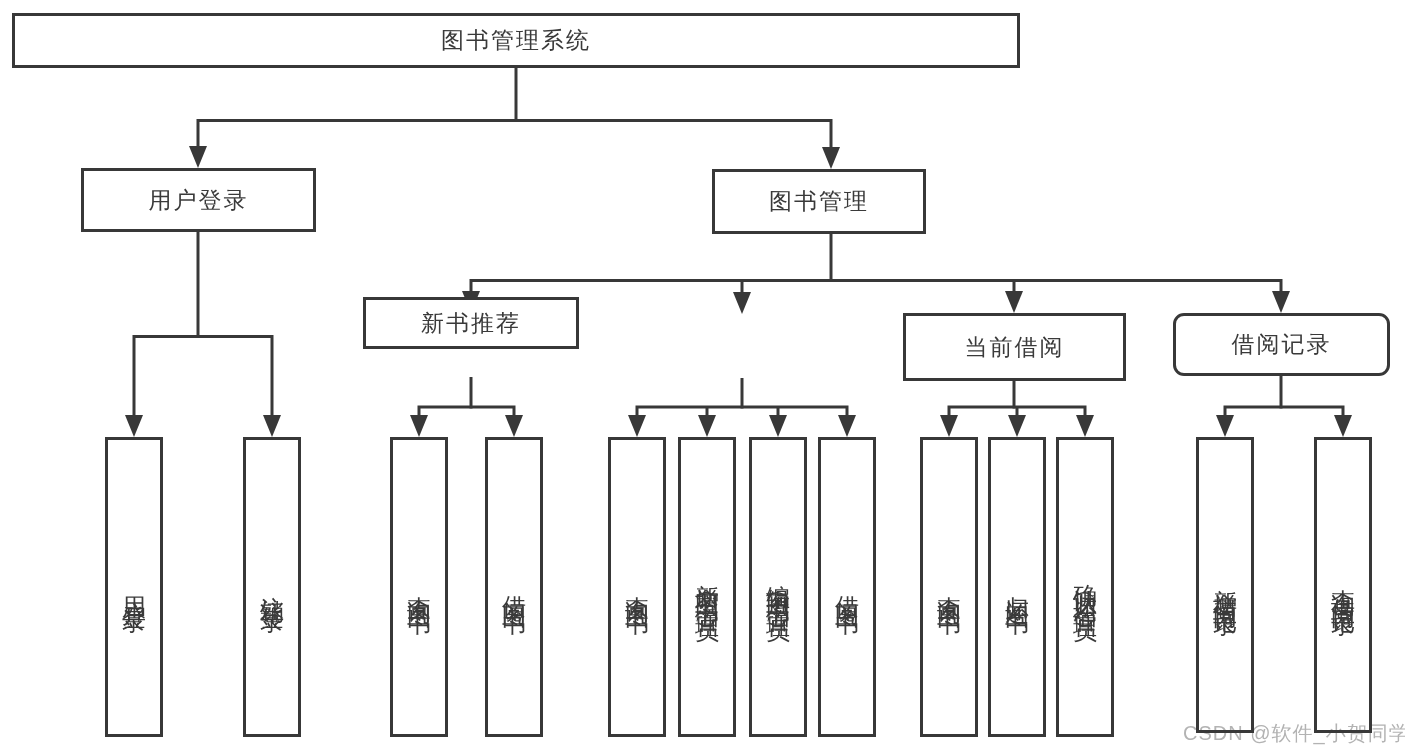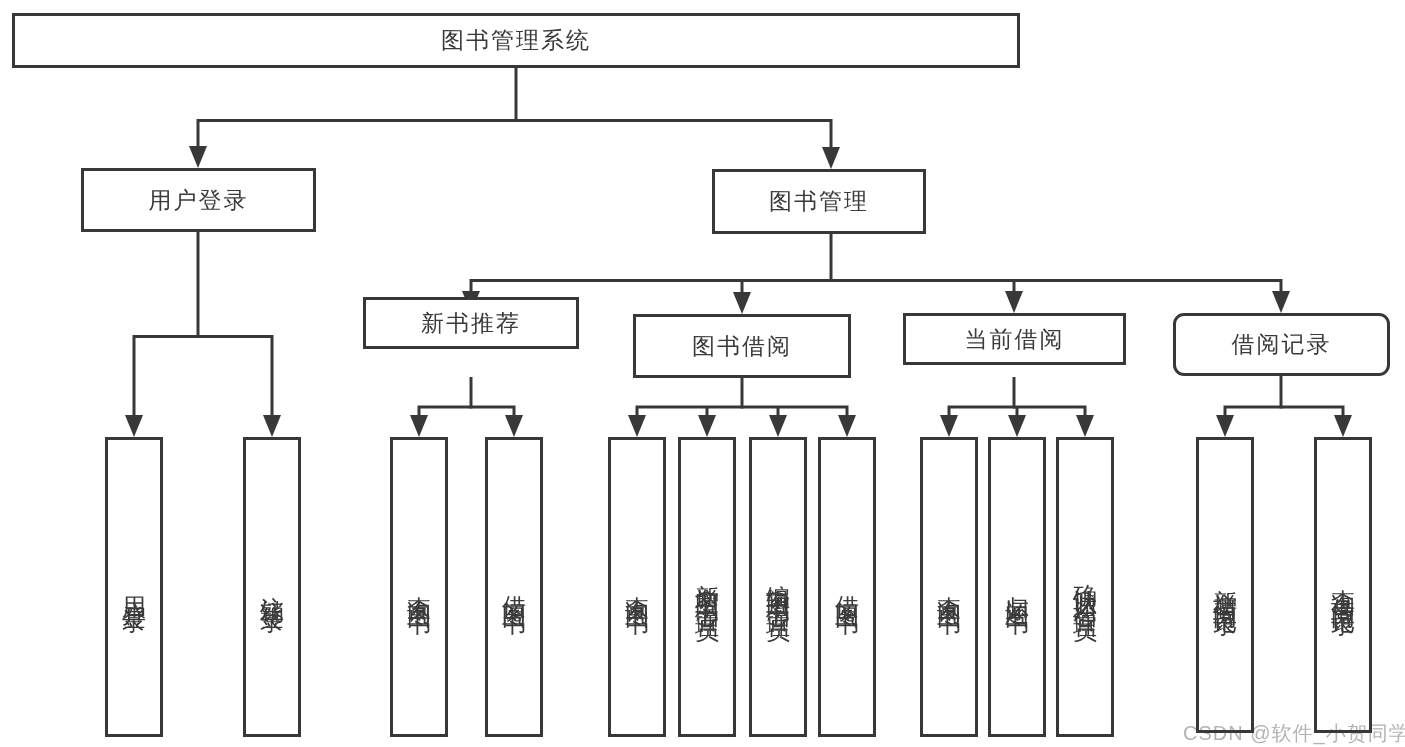--- a/index.html
+++ b/index.html
@@ -88,24 +88,21 @@
   <div class="node h-node" style="left:81px; top:168px; width:235px; height:64px;">
     <span>用户登录</span>
   </div>
   <div class="node h-node" style="left:712px; top:169px; width:214px; height:65px;">
     <span>图书管理</span>
   </div>
 
   <div class="node h-node" style="left:363px; top:297px; width:216px; height:52px;">
     <span>新书推荐</span>
   </div>
-  <div class="node h-node" style="left:633px; top:314px; width:218px; height:64px;">
-    <span>图书借阅</span>
-  </div>
-  <div class="node h-node" style="left:903px; top:313px; width:223px; height:52px;">
+  <div class="node h-node" style="left:903px; top:313px; width:223px; height:68px;">
     <span>当前借阅</span>
   </div>
   <div class="node h-node" style="left:1173px; top:313px; width:217px; height:63px;border-radius:11px;">
     <span>借阅记录</span>
   </div>
 
   <div class="node v-node" style="left:105px; top:437px; width:58px; height:300px;">
     <span class="vtext">用户登录</span>
   </div>
   <div class="node v-node" style="left:243px; top:437px; width:58px; height:300px;">

